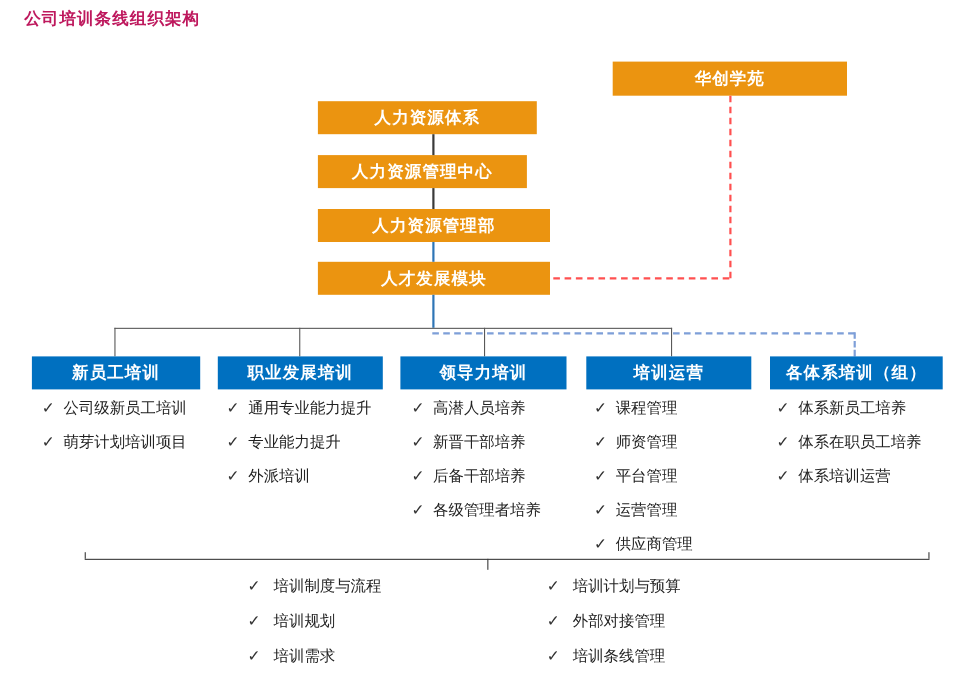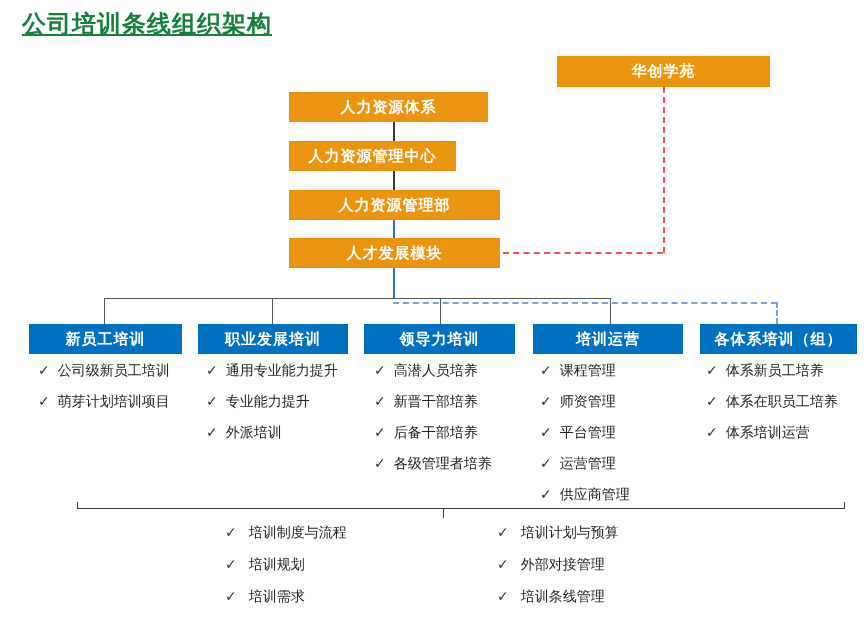--- a/index.html
+++ b/index.html
@@ -8,22 +8,22 @@
     color:#1a1a1a;
   }
   .canvas{
     position:relative;
     width:866px;height:622px;
     background:#ffffff;
     overflow:hidden;
   }
   .page-title{
     position:absolute;left:22px;top:8px;
-    font-size:24px;font-weight:700;color:#15803d;
-    letter-spacing:1px;margin:0;text-decoration:underline;
+    font-size:15px;font-weight:700;color:#be185d;
+    letter-spacing:1px;margin:0;
   }
   
   .node{
     position:absolute;height:30px;
     display:flex;align-items:center;justify-content:center;
     color:#ffffff;font-weight:700;font-size:15px;
     letter-spacing:1px;
   }
   .node.orange{background:#EB9410;}
   .node.blue{background:#0070C0;}
@@ -53,21 +53,21 @@
 </head>
 <body>
 
 <div class="canvas">
 
   <h1 class="page-title">公司培训条线组织架构</h1>
 
   <div class="node orange" style="left:557px;top:56px;width:213px;height:31px;font-family:Liberation Mono, monospace;">华创学苑</div>
 
   <div class="node orange" style="left:289px;top:92px;width:199px;">人力资源体系</div>
-  <div class="node orange" style="left:289px;top:141px;width:167px;">人力资源管理中心</div>
+  <div class="node orange" style="left:289px;top:141px;width:190px;">人力资源管理中心</div>
   <div class="node orange" style="left:289px;top:190px;width:211px;">人力资源管理部</div>
   <div class="node orange" style="left:289px;top:238px;width:211px;">人才发展模块</div>
 
   <div class="vline" style="left:393px;top:122px;height:19px;"></div>
   <div class="vline" style="left:393px;top:171px;height:19px;"></div>
   <div class="vline bluec" style="left:393px;top:220px;height:18px;"></div>
   <div class="vline bluec" style="left:393px;top:268px;height:30px;"></div>
 
   <div class="vdash-red" style="left:663px;top:87px;height:166px;"></div>
   <div class="hdash-red" style="left:503px;top:252px;width:160px;"></div>

